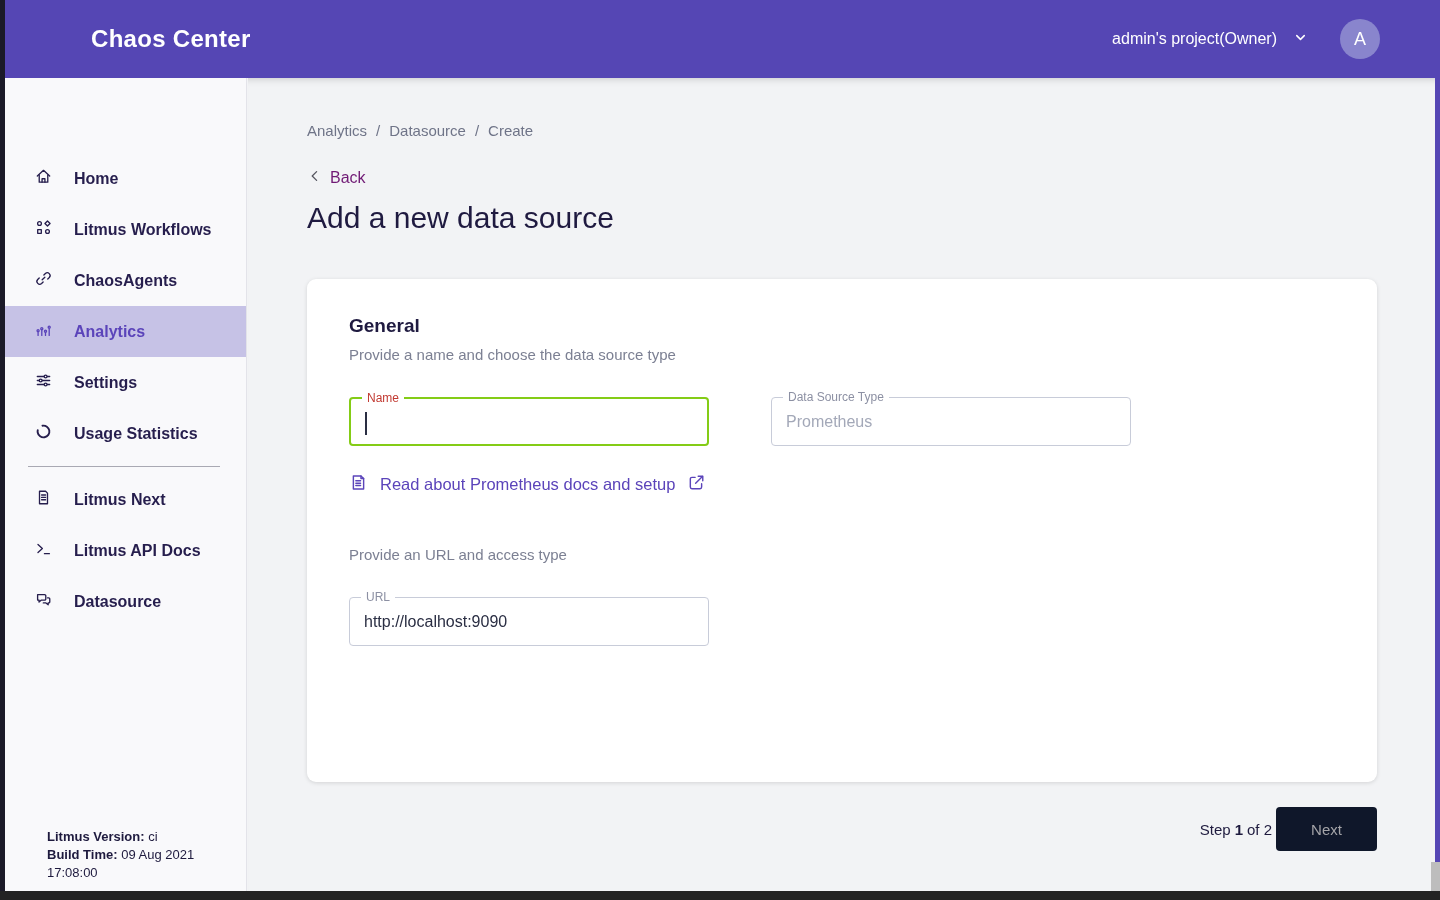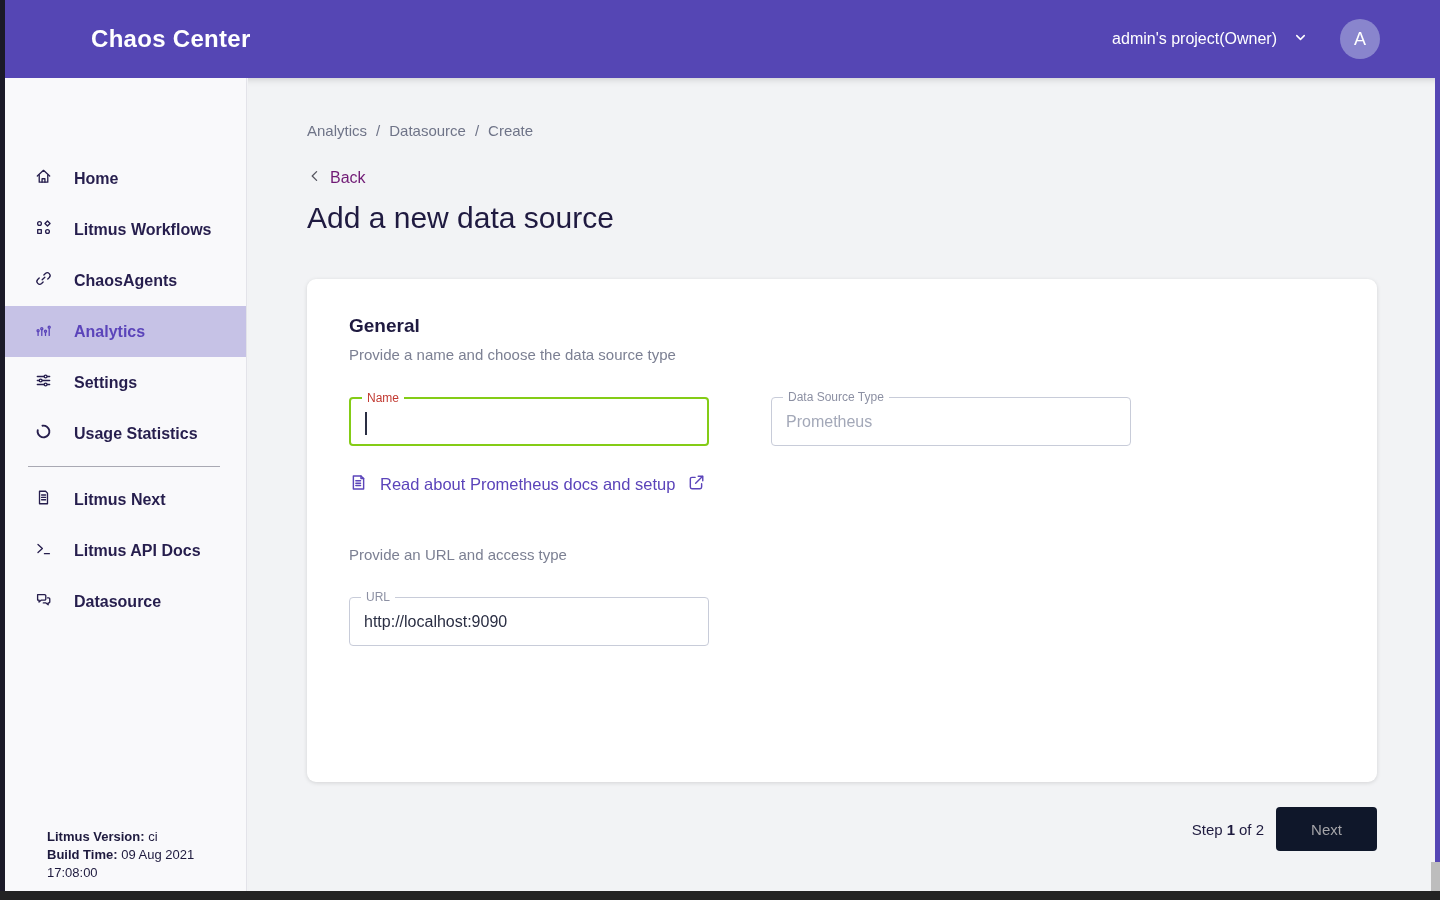--- a/index.html
+++ b/index.html
@@ -54,21 +54,21 @@
   .field-value.muted{color:#A3A8B8;}
   .field-value.dark{color:#2A2E43;}
   .caret{position:absolute;left:14px;top:13px;width:2px;height:23px;background:#2A2E43;animation:blink 1.1s step-end infinite;}
   @keyframes blink{50%{opacity:0;}}
 
   .docs-link{margin-top:27px;display:flex;align-items:center;gap:12px;color:#5B44BA;font-size:16.5px;cursor:pointer;width:fit-content;}
   .docs-link svg{stroke:#5B44BA;fill:none;stroke-width:1.5;stroke-linecap:round;stroke-linejoin:round;}
   .endpoint-section{margin-top:50px;}
 
   
-  .stepper-row{width:1070px;margin-top:25px;display:flex;justify-content:flex-end;align-items:center;gap:12px;}
+  .stepper-row{width:1070px;margin-top:25px;display:flex;justify-content:flex-end;align-items:center;gap:4px;}
   .step-text{font-size:15px;color:#1E1A3E;display:flex;gap:4px;}
   .step-text b{font-weight:700;}
   .next-button{width:101px;height:44px;background:#0f172a;color:#A4A4A8;border:none;border-radius:4px;font-size:15px;font-family:"Liberation Sans",sans-serif;cursor:not-allowed;}
 </style>
 </head>
 <body>
 
 <div class="edge-left"></div>
 <div class="edge-bottom"></div>
 <div class="v-scrollbar"></div>

